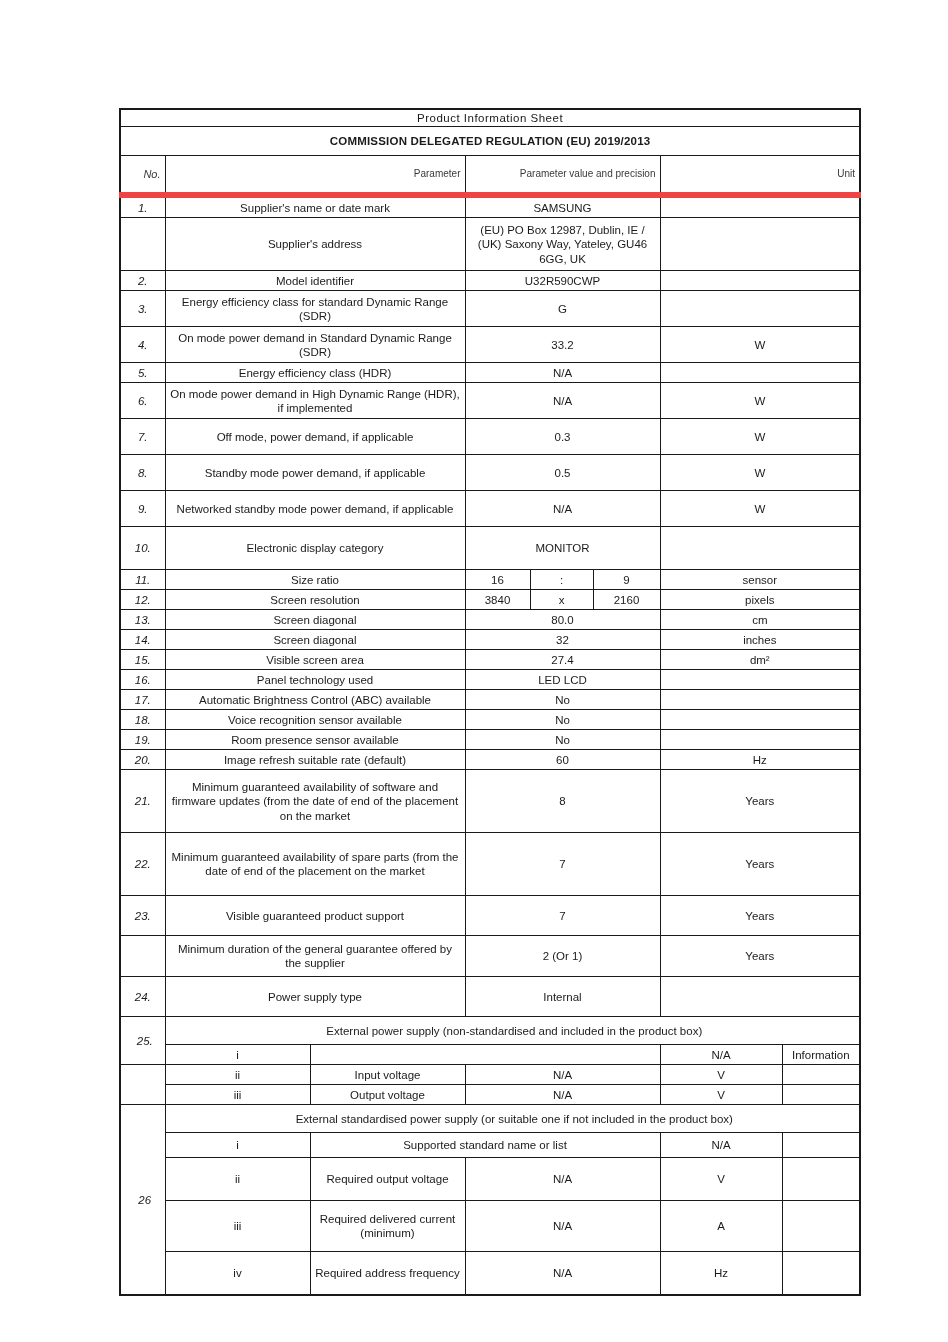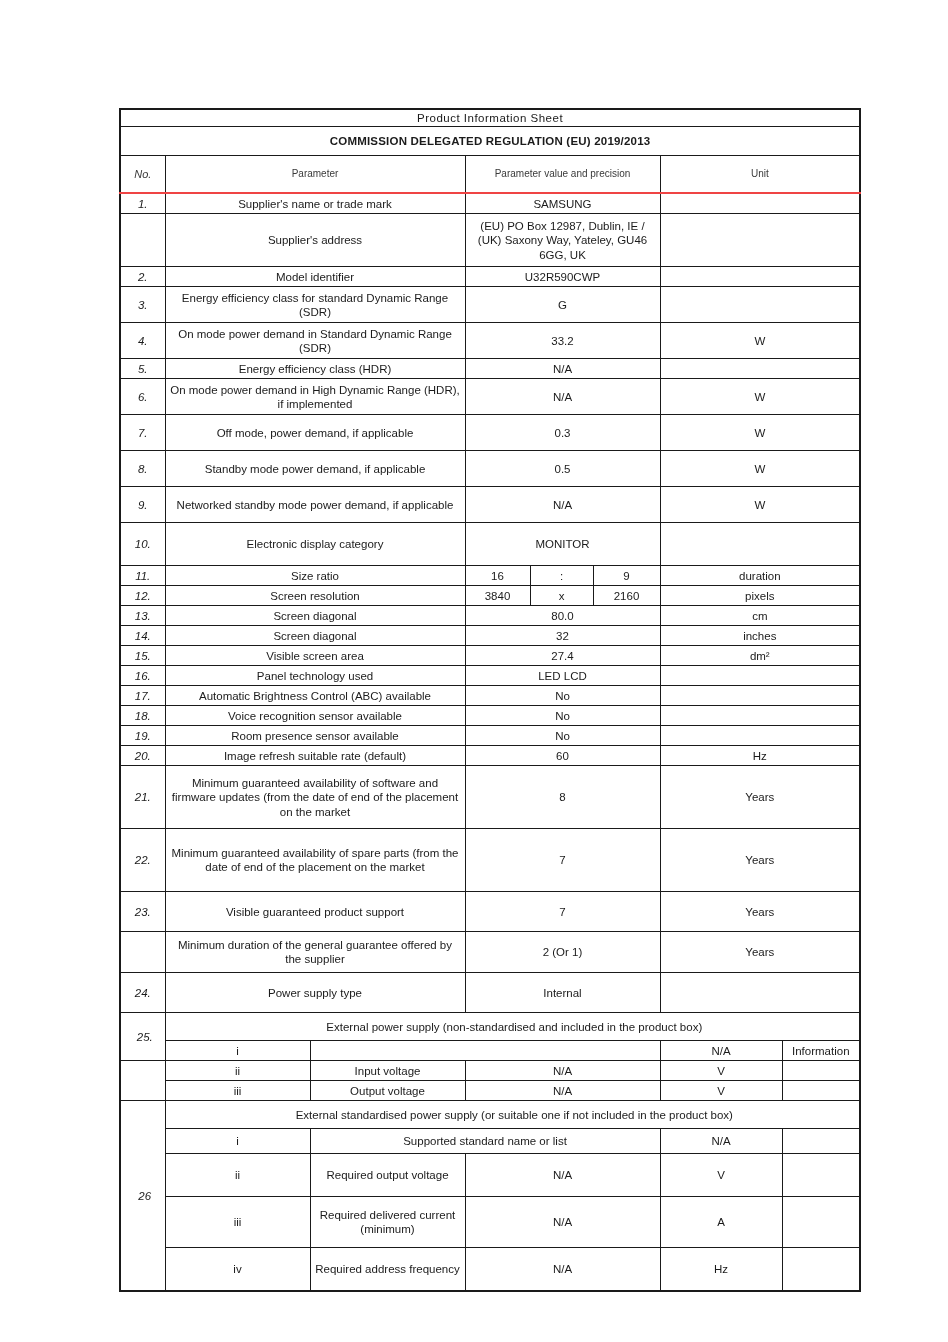--- a/index.html
+++ b/index.html
@@ -35,21 +35,21 @@
     font-size: 27px;
     letter-spacing: 0.5px;
     border-bottom: 2px solid #1a1a1a;
   }
   td.subtitle-cell {
     font-size: 12.5px;
     font-weight: 600;
     letter-spacing: 0.2px;
     border-bottom: 2px solid #1a1a1a;
   }
-  tr.hdr td { font-size: 10px; color: #3a3a3a; border-bottom: 2px solid #ef4444; }
+  tr.hdr td { font-size: 10px; color: #3a3a3a; border-bottom: 6px solid #ef4444; text-align: right; }
   tr.hdr td.no-cell { font-size: 11px; }
   td.no-cell { font-style: italic; }
   td.sect-cell { font-size: 11.5px; }
   
   tr.rh17 td { height: 17px; }
   tr.rh22 td { height: 22px; }
   tr.rh25 td { height: 25px; padding-left: 8px; }
   tr.rh26 td { height: 26px; }
   tr.rh33 td { height: 33px; }
   tr.rh34 td { height: 34px; }
@@ -85,21 +85,21 @@
     </tr>
     <tr class="rh34 hdr">
       <td class="no-cell">No.</td>
       <td colspan="2">Parameter</td>
       <td colspan="3">Parameter value and precision</td>
       <td colspan="2">Unit</td>
     </tr>
 
     <tr class="rh17">
       <td class="no-cell">1.</td>
-      <td colspan="2">Supplier's name or trade mark</td>
+      <td colspan="2">Supplier's name or date mark</td>
       <td colspan="3">SAMSUNG</td>
       <td colspan="2"></td>
     </tr>
     <tr class="rh50">
       <td class="no-cell"></td>
       <td colspan="2">Supplier's address</td>
       <td colspan="3">(EU) PO Box 12987, Dublin, IE / (UK) Saxony Way, Yateley, GU46 6GG, UK</td>
       <td colspan="2"></td>
     </tr>
     <tr class="rh17">
@@ -156,21 +156,21 @@
       <td colspan="3">MONITOR</td>
       <td colspan="2"></td>
     </tr>
 
     <tr class="rh17">
       <td class="no-cell">11.</td>
       <td colspan="2">Size ratio</td>
       <td>16</td>
       <td>:</td>
       <td>9</td>
-      <td colspan="2">duration</td>
+      <td colspan="2">sensor</td>
     </tr>
     <tr class="rh17">
       <td class="no-cell">12.</td>
       <td colspan="2">Screen resolution</td>
       <td>3840</td>
       <td>x</td>
       <td>2160</td>
       <td colspan="2">pixels</td>
     </tr>
 

